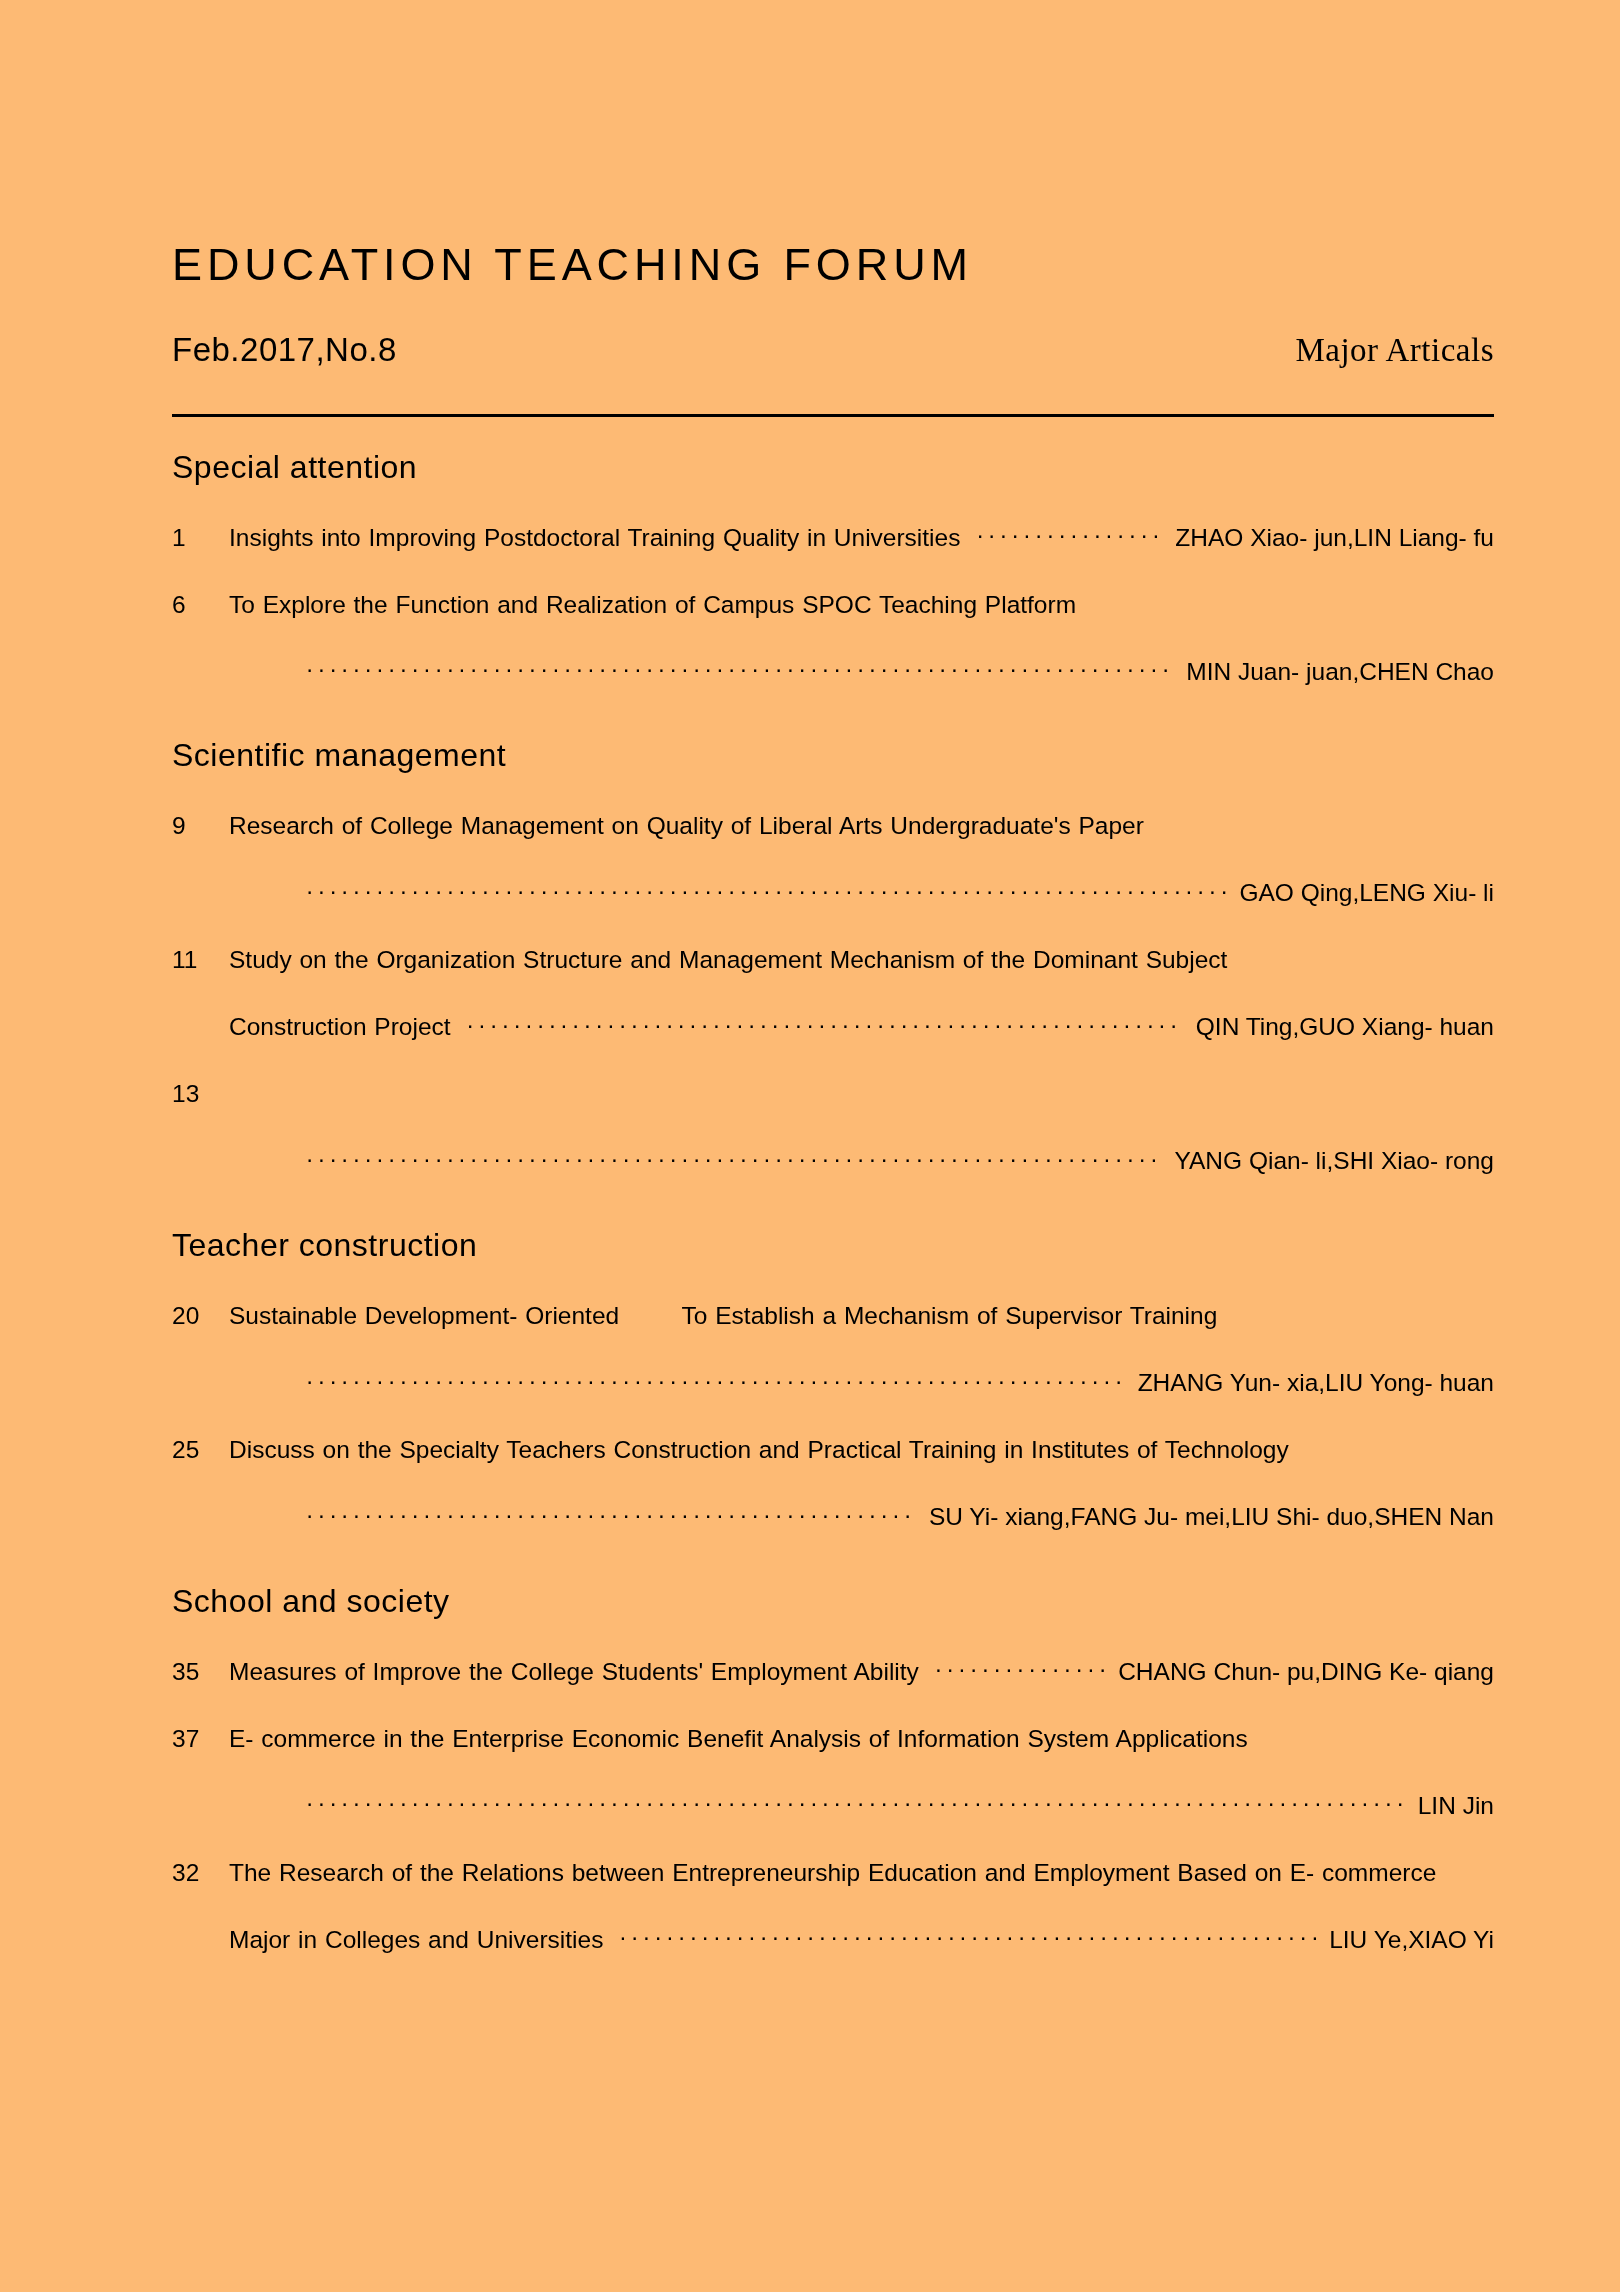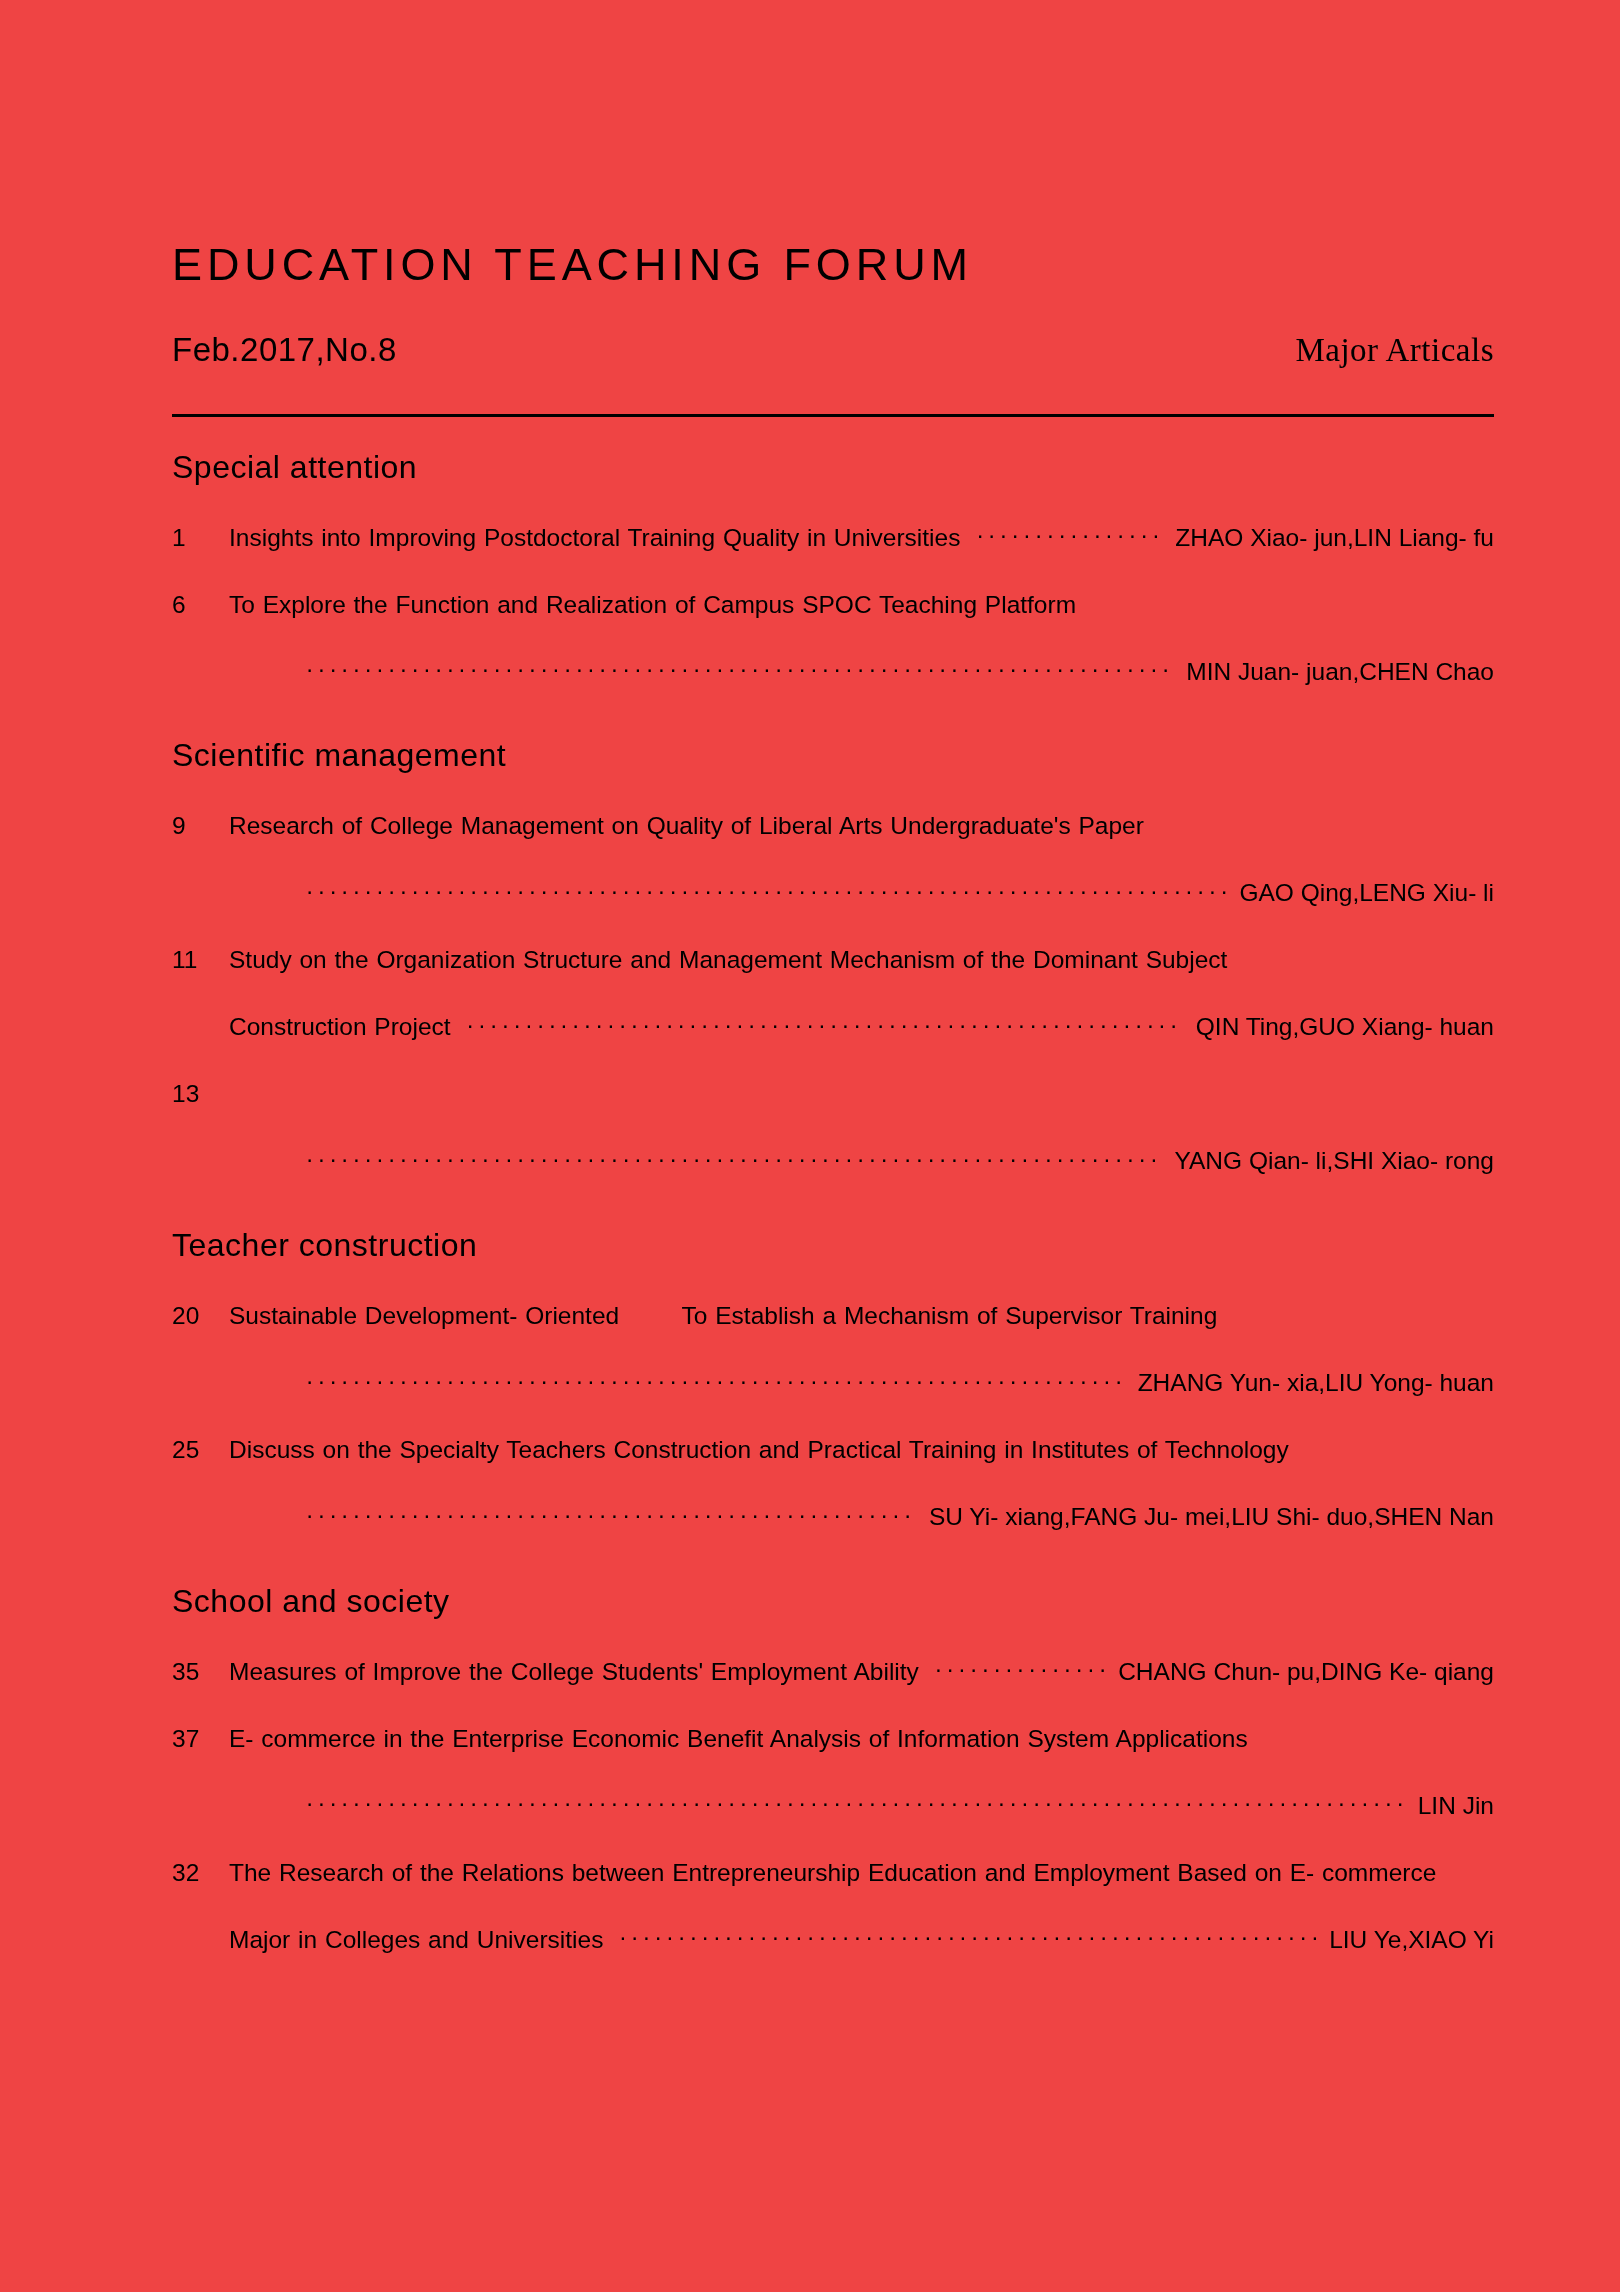--- a/index.html
+++ b/index.html
@@ -4,21 +4,21 @@
 <style>
   html, body {
     margin: 0;
     padding: 0;
     background: #ffffff;
   }
   .page {
     position: relative;
     width: 1620px;
     height: 2293px;
-    background: #ef4444;
+    background: #fdba74;
     color: #000000;
     font-family: "Liberation Sans", sans-serif;
     overflow: hidden;
     box-sizing: border-box;
   }
   .header {
     margin: 241px 126px 0 172px;
   }
   .journal-title {
     font-size: 45px;

